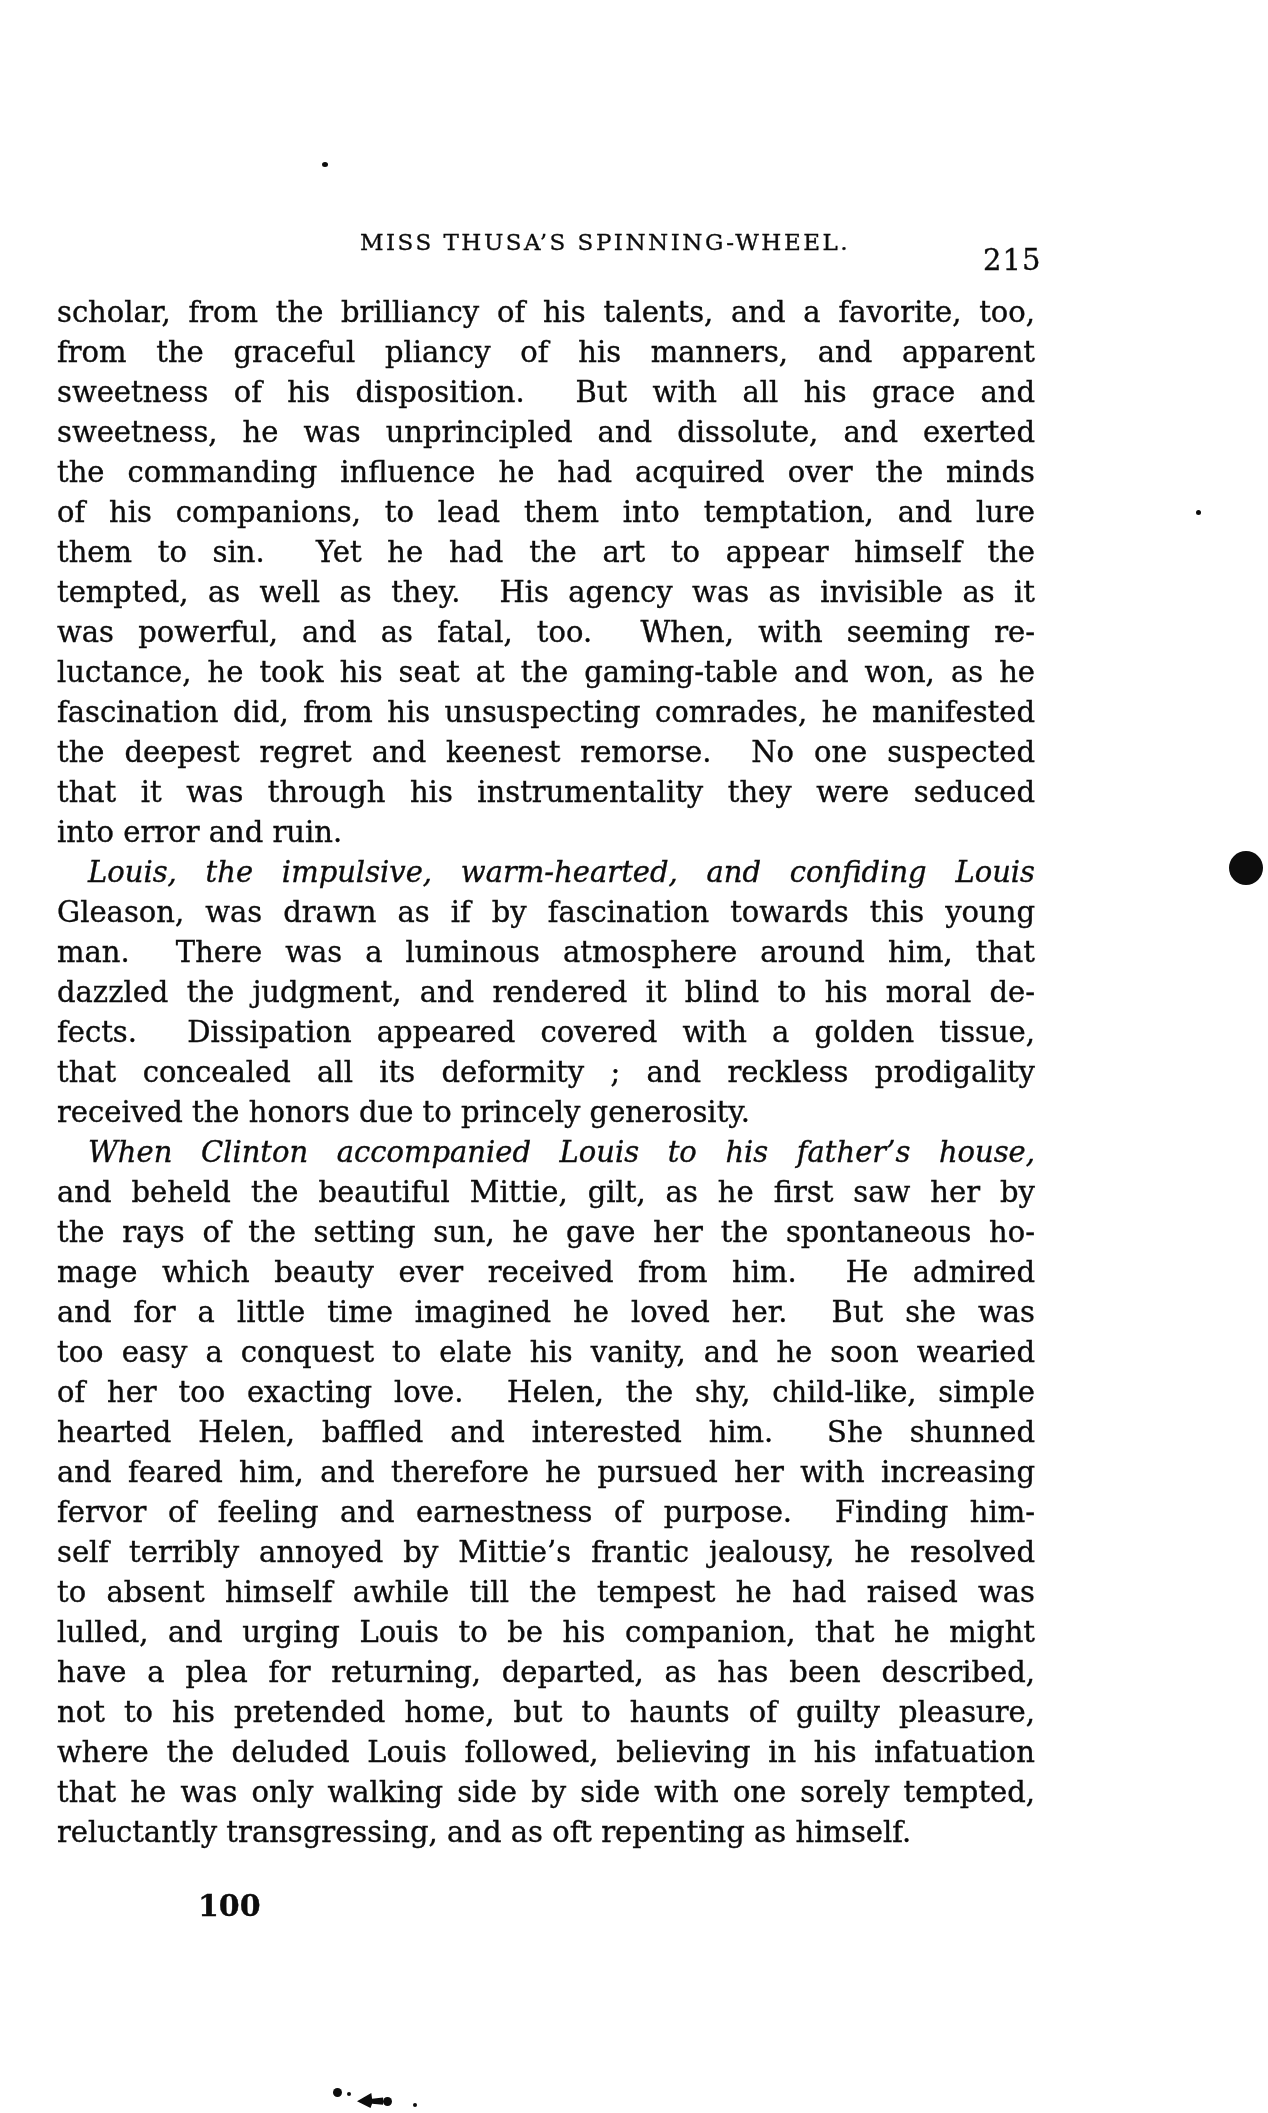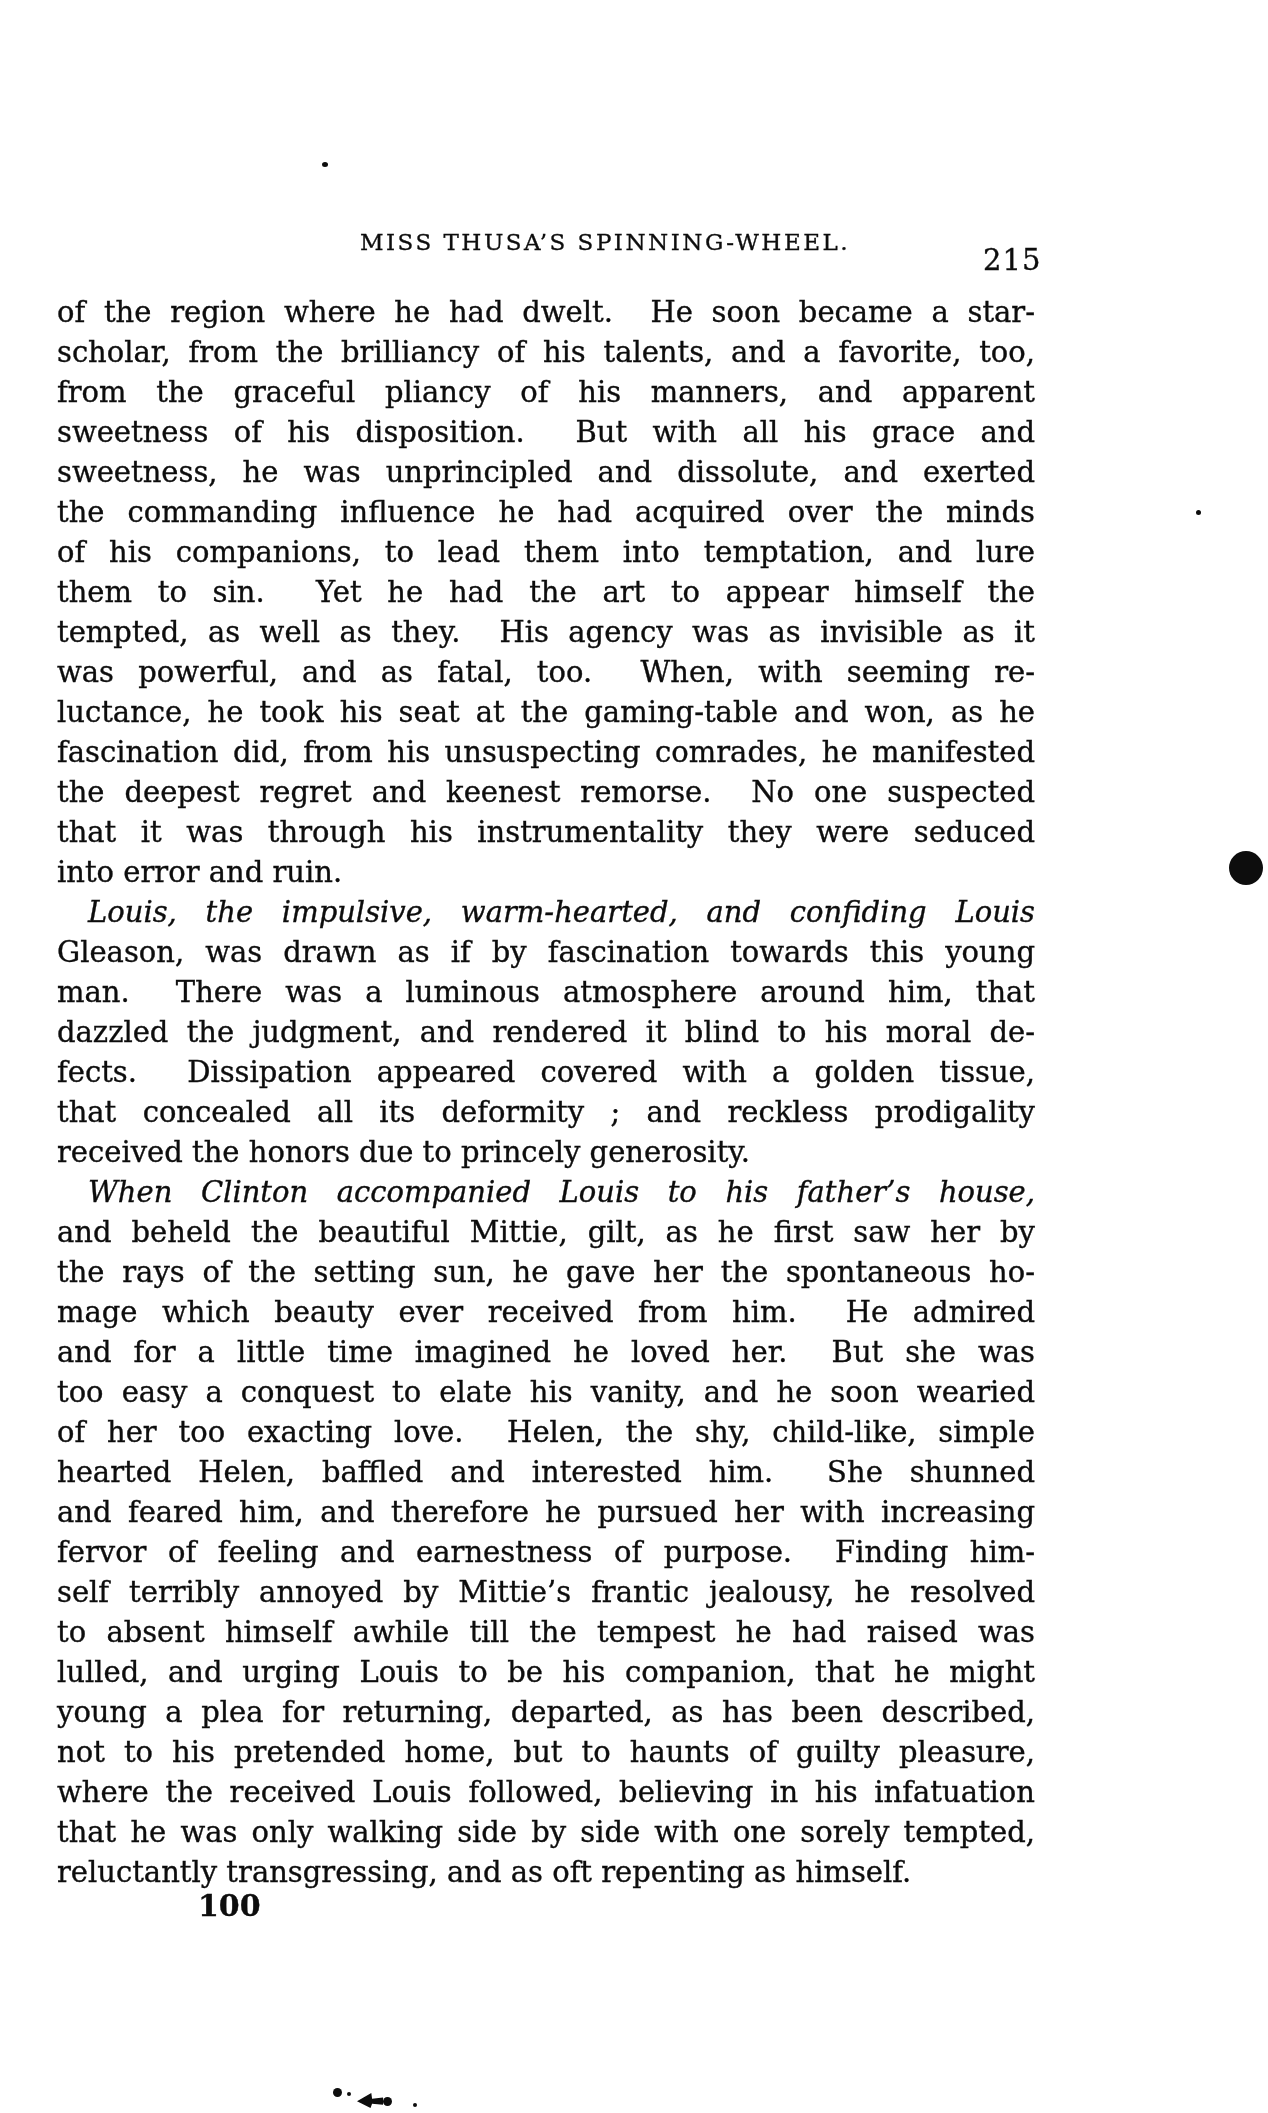--- a/index.html
+++ b/index.html
@@ -54,21 +54,20 @@
 </head>
 <body>
 
 <div class="page">
   <div class="running-head">
     <div class="head-title">MISS THUSA’S SPINNING-WHEEL.</div>
     <div class="head-page-number">215</div>
   </div>
 
   <div class="body-text">
-      <div class="line">of the region where he had dwelt.&nbsp; He soon became a star-</div>
       <div class="line">scholar, from the brilliancy of his talents, and a favorite, too,</div>
       <div class="line">from the graceful pliancy of his manners, and apparent</div>
       <div class="line">sweetness of his disposition.&nbsp; But with all his grace and</div>
       <div class="line">sweetness, he was unprincipled and dissolute, and exerted</div>
       <div class="line">the commanding influence he had acquired over the minds</div>
       <div class="line">of his companions, to lead them into temptation, and lure</div>
       <div class="line">them to sin.&nbsp; Yet he had the art to appear himself the</div>
       <div class="line">tempted, as well as they.&nbsp; His agency was as invisible as it</div>
       <div class="line">was powerful, and as fatal, too.&nbsp; When, with seeming re-</div>
       <div class="line">luctance, he took his seat at the gaming-table and won, as he</div>
@@ -89,23 +88,23 @@
       <div class="line">mage which beauty ever received from him.&nbsp; He admired</div>
       <div class="line">and for a little time imagined he loved her.&nbsp; But she was</div>
       <div class="line">too easy a conquest to elate his vanity, and he soon wearied</div>
       <div class="line">of her too exacting love.&nbsp; Helen, the shy, child-like, simple</div>
       <div class="line">hearted Helen, baffled and interested him.&nbsp; She shunned</div>
       <div class="line">and feared him, and therefore he pursued her with increasing</div>
       <div class="line">fervor of feeling and earnestness of purpose.&nbsp; Finding him-</div>
       <div class="line">self terribly annoyed by Mittie’s frantic jealousy, he resolved</div>
       <div class="line">to absent himself awhile till the tempest he had raised was</div>
       <div class="line">lulled, and urging Louis to be his companion, that he might</div>
-      <div class="line">young a plea for returning, departed, as has been described,</div>
+      <div class="line">have a plea for returning, departed, as has been described,</div>
       <div class="line">not to his pretended home, but to haunts of guilty pleasure,</div>
-      <div class="line">where the received Louis followed, believing in his infatuation</div>
+      <div class="line">where the deluded Louis followed, believing in his infatuation</div>
       <div class="line">that he was only walking side by side with one sorely tempted,</div>
       <div class="line end">reluctantly transgressing, and as oft repenting as himself.</div>
     </div>
 
   <div class="footer-sig">100</div>
 <div class="speck" style="left: 322px; top: 162px; width: 6px; height: 5px; background: rgb(13, 13, 13);"></div>
     <div class="speck" style="left: 1196px; top: 510px; width: 5px; height: 5px; background: rgb(13, 13, 13);"></div>
     <div class="speck halfblob" style="left: 1229px; top: 851px; width: 34px; height: 34px; background: rgb(13, 13, 13);"></div>
     <div class="speck" style="left: 333px; top: 2088px; width: 9px; height: 9px; background: rgb(13, 13, 13);"></div>
     <div class="speck" style="left: 347px; top: 2092px; width: 4px; height: 4px; background: rgb(13, 13, 13);"></div>

